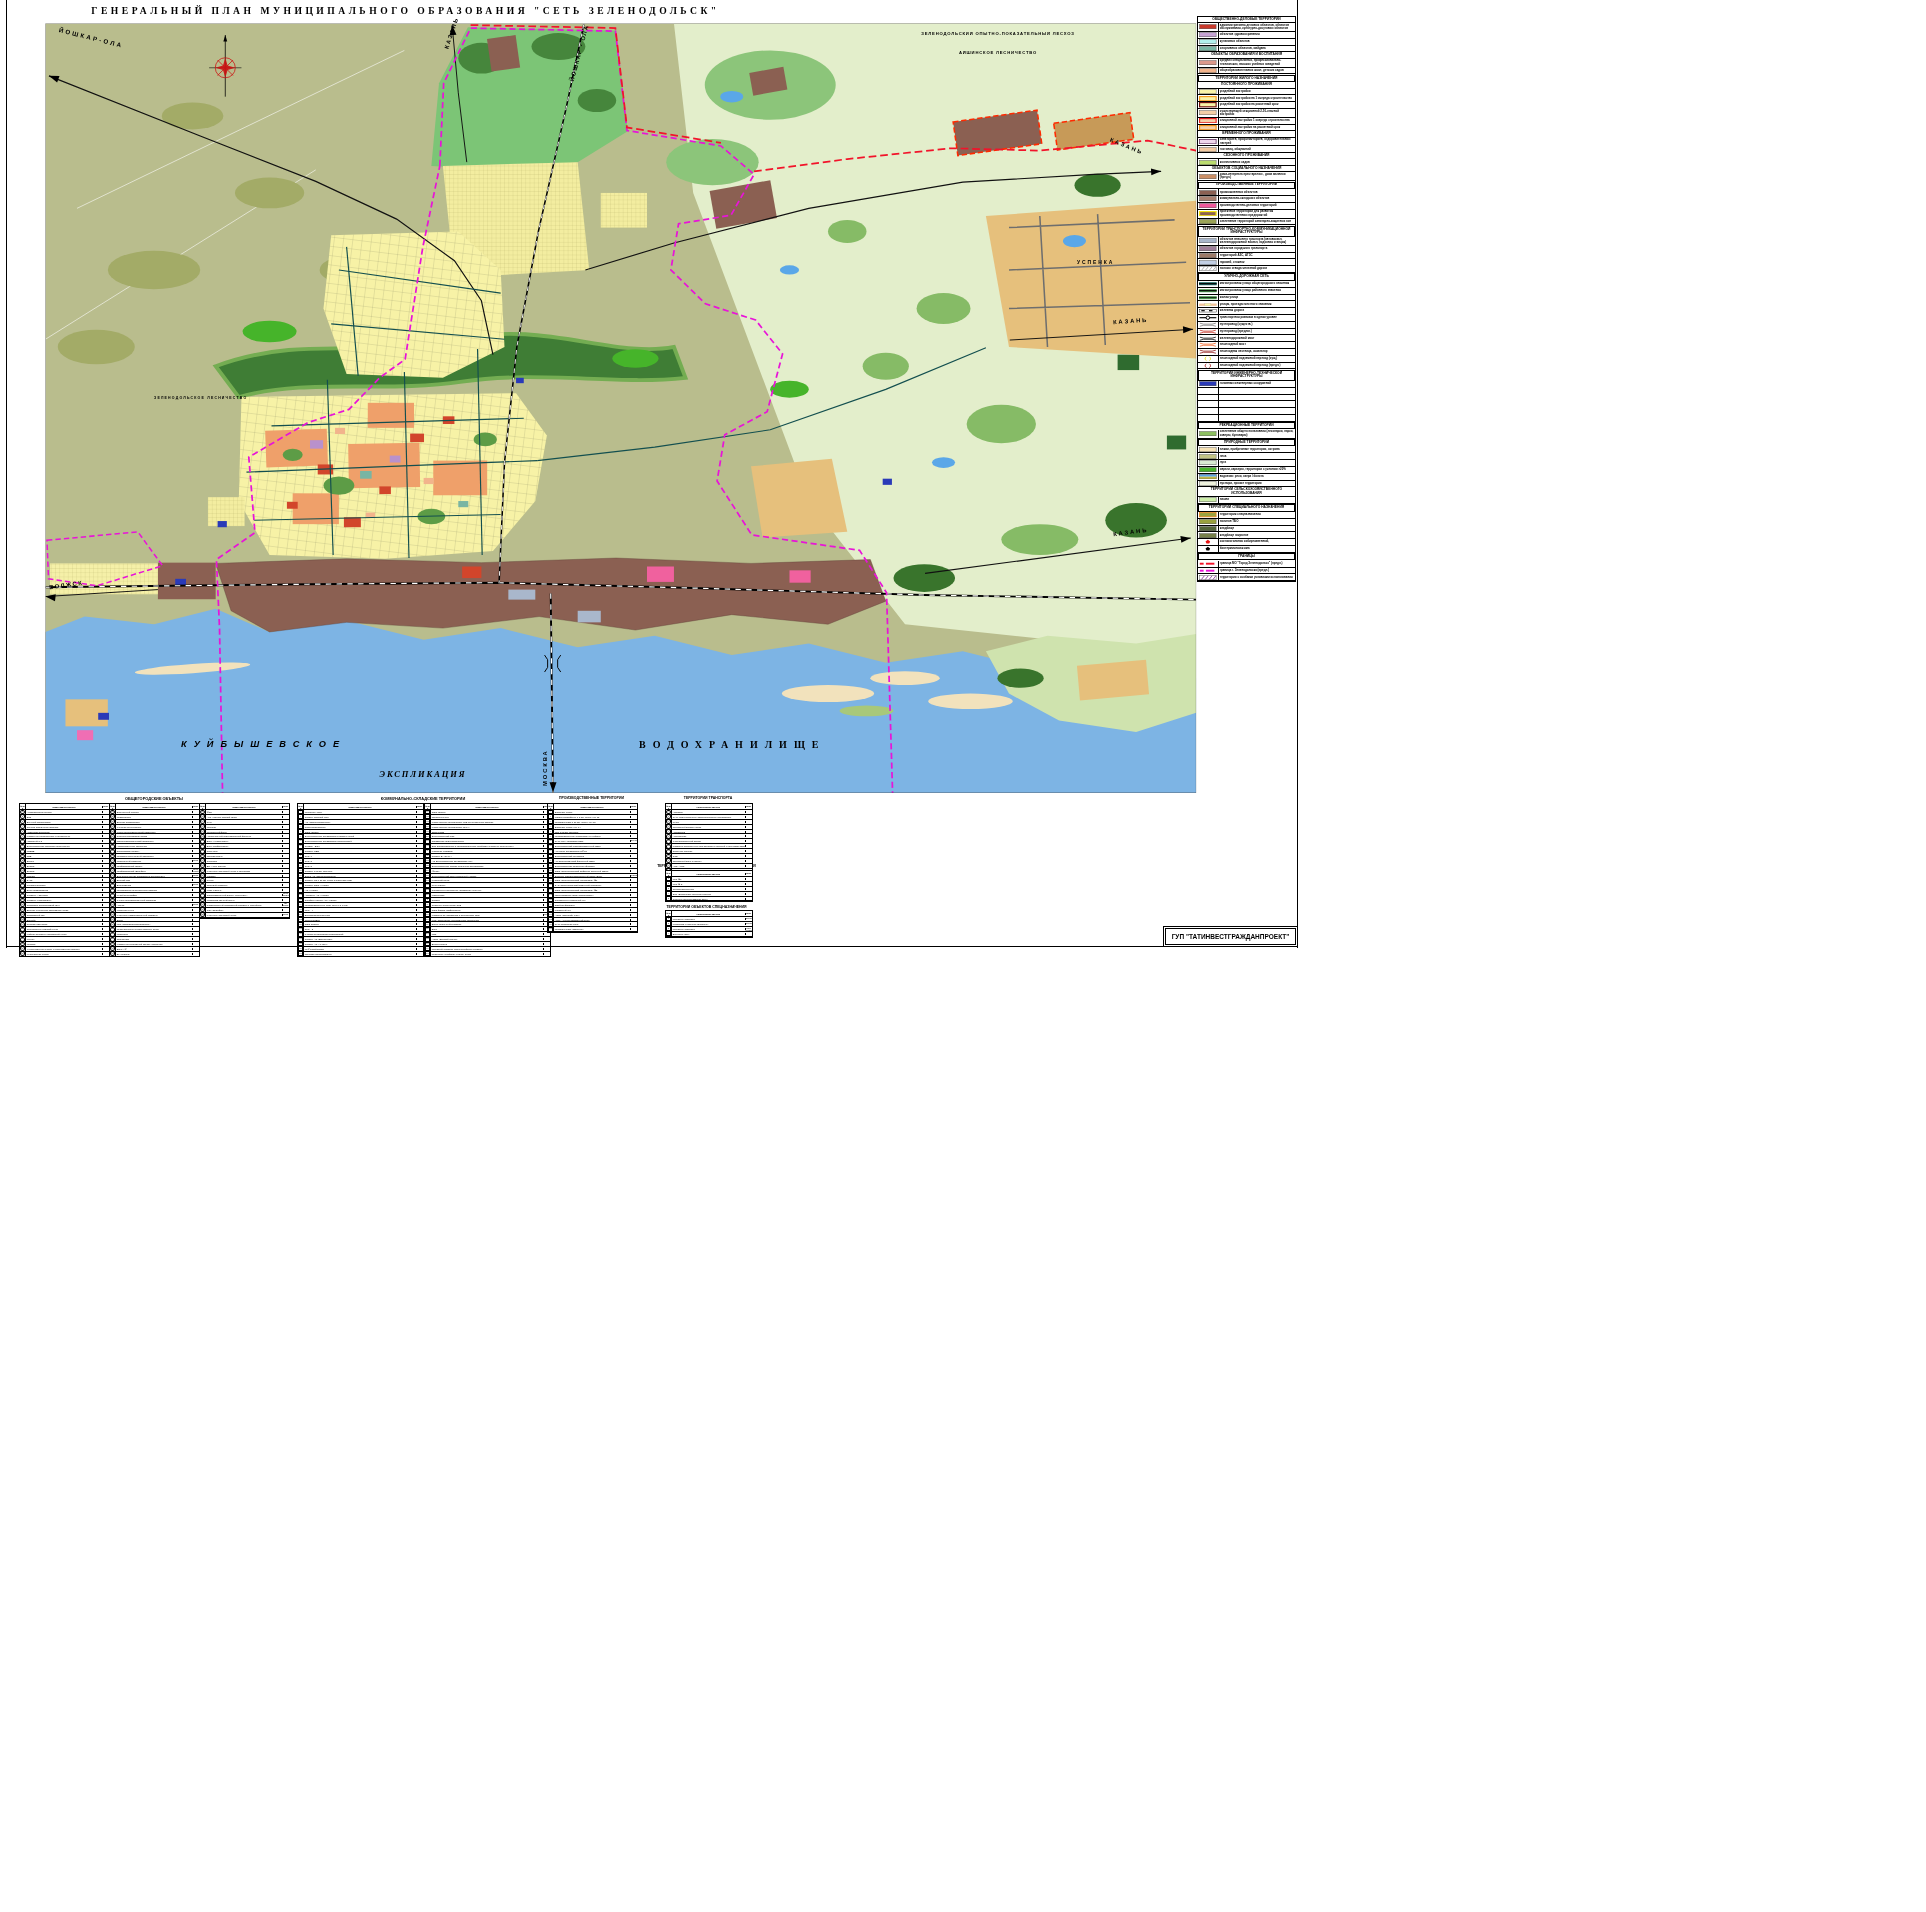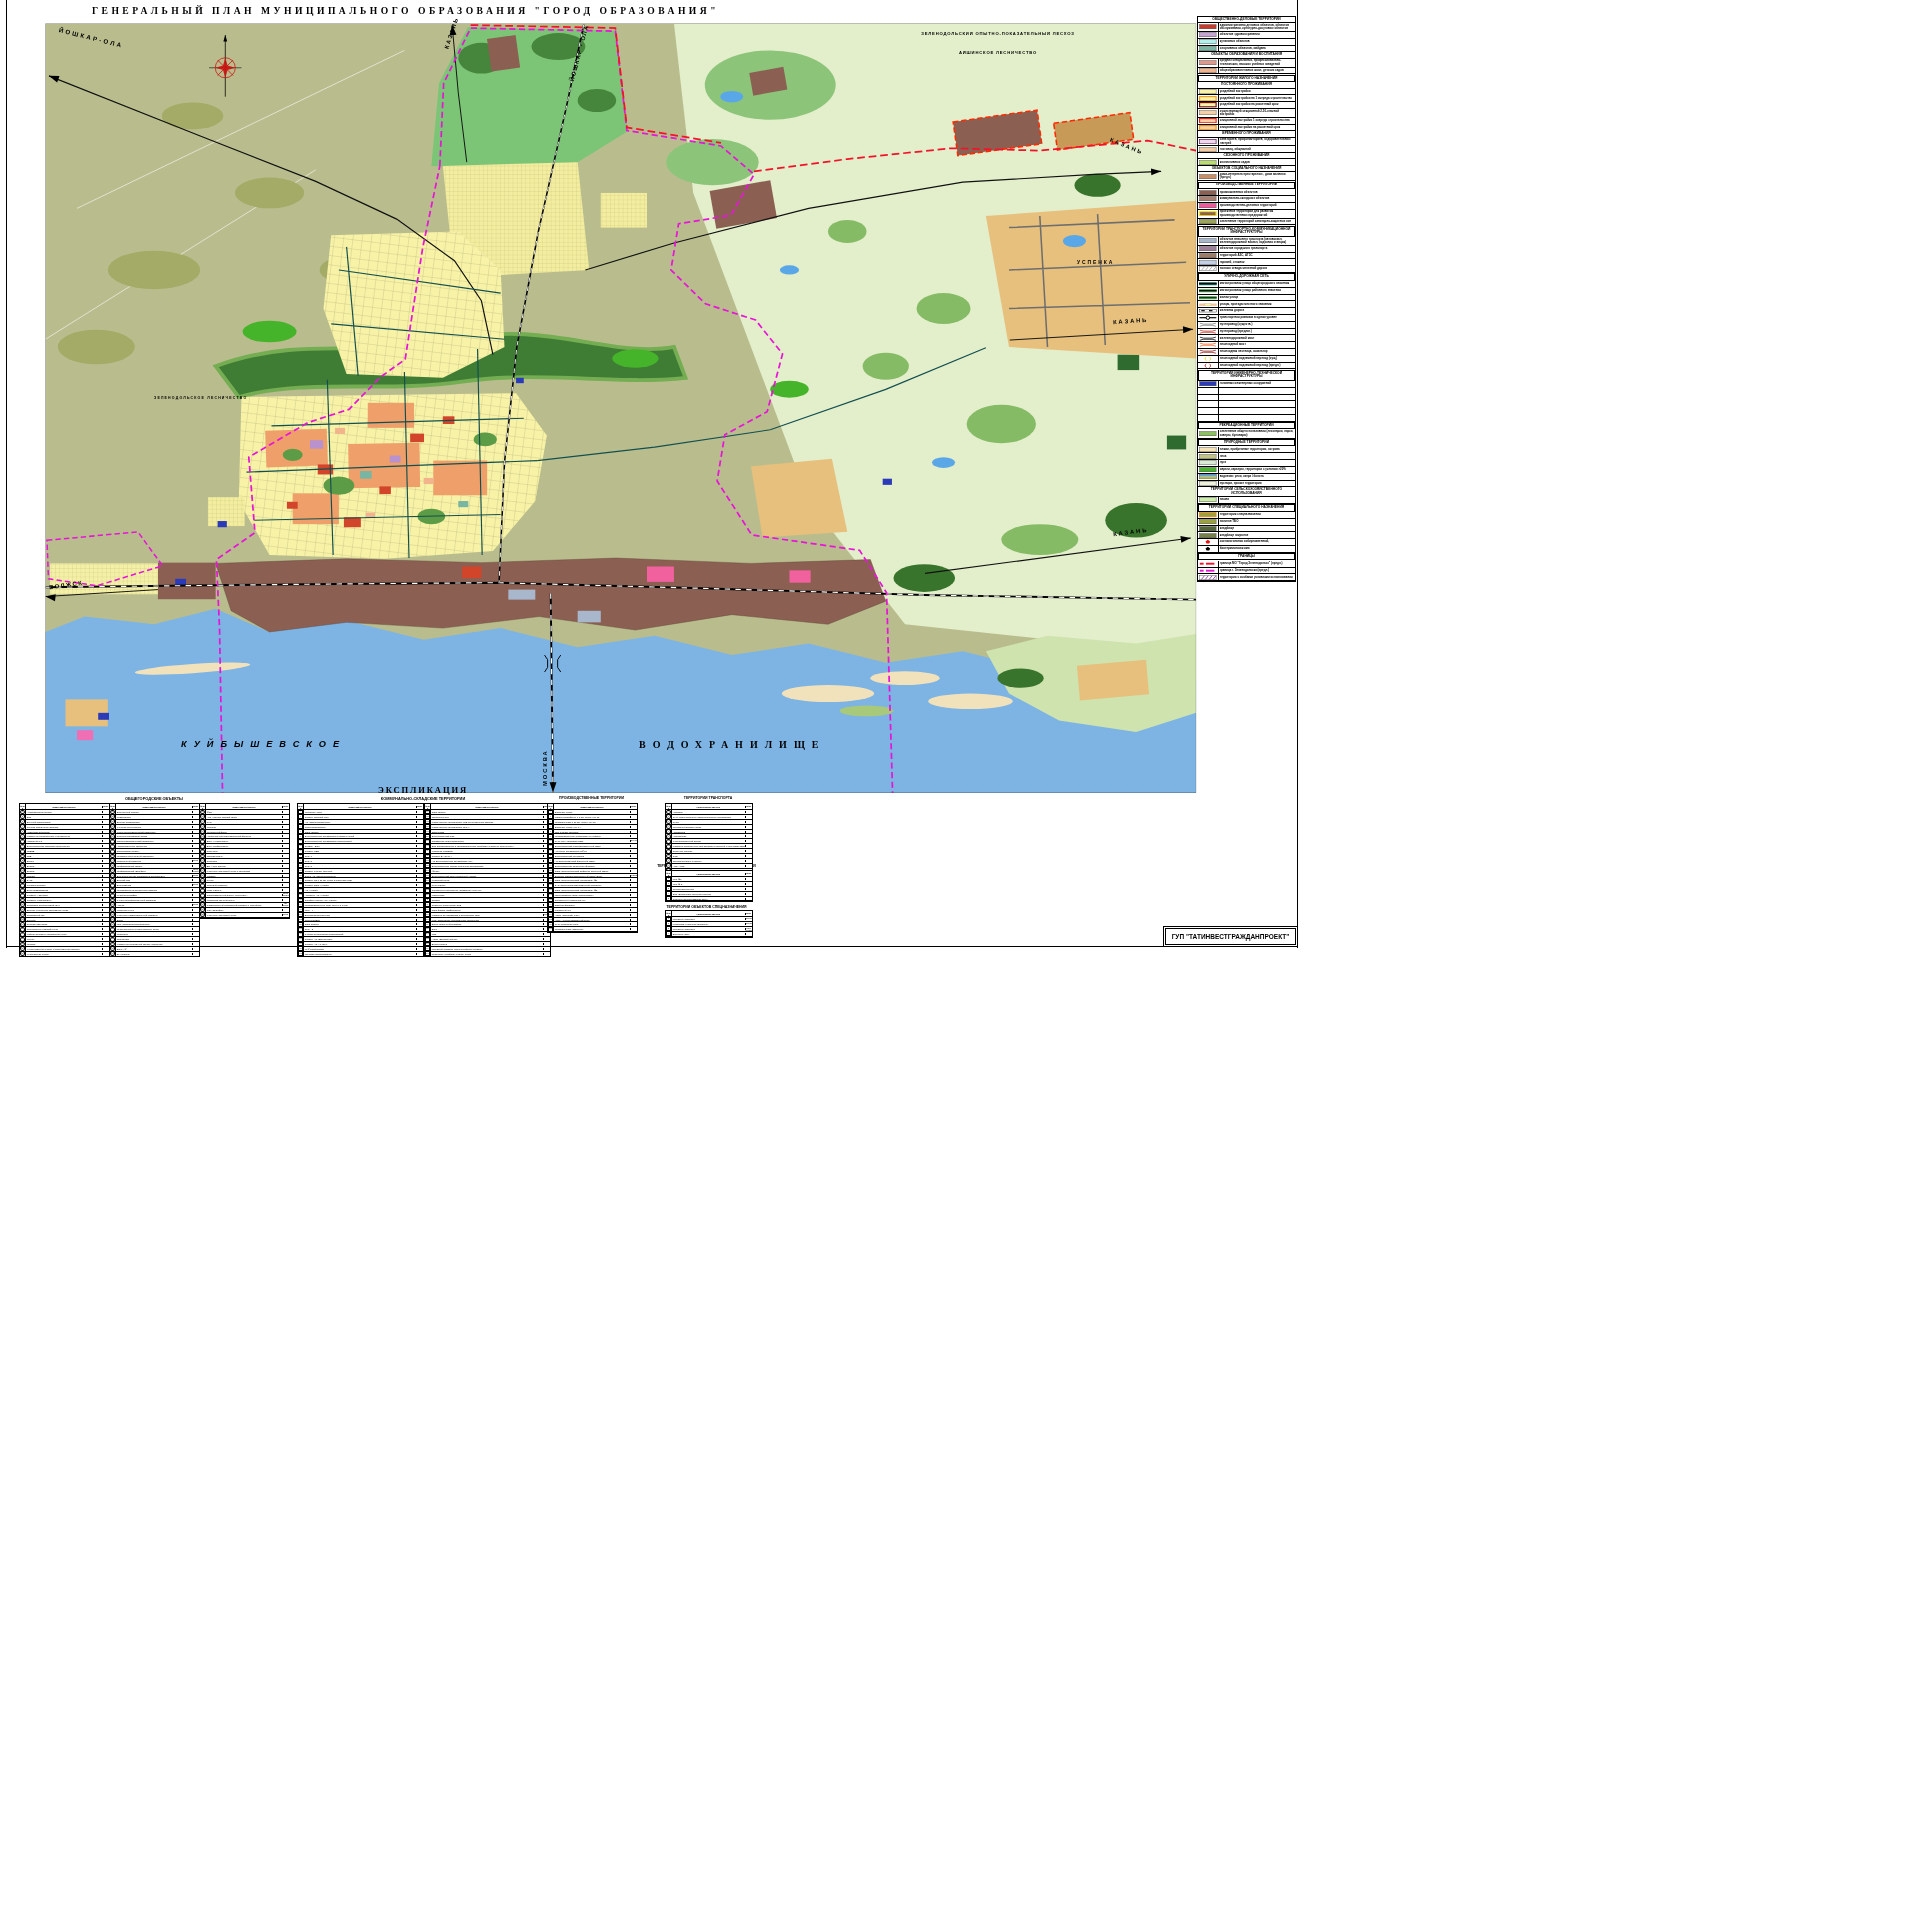--- a/index.html
+++ b/index.html
@@ -43,21 +43,21 @@
 </style>
 </head>
 <body>
 
 <div id="canvas">
 
   <div class="vline" style="left:5.8px;top:0;width:0.8px;height:948px;"></div>
   <div class="vline" style="left:1297px;top:0;width:0.8px;height:948px;"></div>
   <div class="hline" style="left:5.8px;top:946px;width:1292px;height:1.2px;"></div>
 
-  <div id="page-title">ГЕНЕРАЛЬНЫЙ  ПЛАН  МУНИЦИПАЛЬНОГО  ОБРАЗОВАНИЯ  "ГОРОД  ОБРАЗОВАНИЯ"</div>
+  <div id="page-title">ГЕНЕРАЛЬНЫЙ  ПЛАН  МУНИЦИПАЛЬНОГО  ОБРАЗОВАНИЯ  "СЕТЬ  ЗЕЛЕНОДОЛЬСК"</div>
 
   <svg id="mapsvg" width="1299" height="957" style="position:absolute;left:0;top:0;" xmlns="http://www.w3.org/2000/svg" viewBox="0 0 3373 2483">
     <defs>
       <clipPath id="mapclip">
           <rect x="118" y="60" width="2988" height="1998"></rect>
         </clipPath>
       <pattern id="pgrid" width="24" height="24" patternUnits="userSpaceOnUse" patternTransform="rotate(7)">
         <path d="M0,0 H24 M0,0 V24" stroke="#97976e" stroke-width="1.1" fill="none"></path>
       </pattern>
       <pattern id="pgard" width="11" height="11" patternUnits="userSpaceOnUse">
@@ -778,21 +778,21 @@
             <svg xmlns="http://www.w3.org/2000/svg" width="17.7" height="5.4" viewBox="0 0 46 14">
               <rect x="1.5" y="1.5" width="43" height="11" fill="#fff" stroke="#333"></rect>
               <path d="M6,12 L14,2 M16,12 L24,2 M26,12 L34,2 M36,12 L44,2" stroke="#7a1f8e" stroke-width="2"></path>
             </svg>
           </div>
           <div class="llab">территории с особыми условиями использования</div>
         </div>
       </div>
   </div>
 
-  <div id="expl-main-title" style="left:297px;top:785px;width:252px;">ЭКСПЛИКАЦИЯ</div>
+  <div id="expl-main-title" style="left:297px;top:769px;width:252px;font-style:italic;">ЭКСПЛИКАЦИЯ</div>
 
   <div class="exptitle" style="left:19px;top:796px;width:270px;font-size:3.9px;">ОБЩЕГОРОДСКИЕ ОБЪЕКТЫ</div>
   <div class="exptitle" style="left:297px;top:796px;width:252px;font-size:3.9px;">КОММУНАЛЬНО-СКЛАДСКИЕ ТЕРРИТОРИИ</div>
   <div class="exptitle" style="left:547px;top:796px;width:89px;font-size:3.5px;">ПРОИЗВОДСТВЕННЫЕ ТЕРРИТОРИИ</div>
   <div class="exptitle" style="left:665px;top:796px;width:86px;font-size:3.5px;">ТЕРРИТОРИИ ТРАНСПОРТА</div>
   <div class="exptitle" style="left:647px;top:864px;width:119px;font-size:3.5px;">ТЕРРИТОРИИ ГОЛОВНЫХ ИНЖЕНЕРНЫХ СООРУЖЕНИЙ</div>
   <div class="exptitle" style="left:647px;top:905px;width:119px;font-size:3.5px;">ТЕРРИТОРИИ ОБЪЕКТОВ  СПЕЦНАЗНАЧЕНИЯ</div>
 
   <div class="expcol" id="t0c0" style="left:19px;  top:803px;width:89px;">
       <div class="thead">

